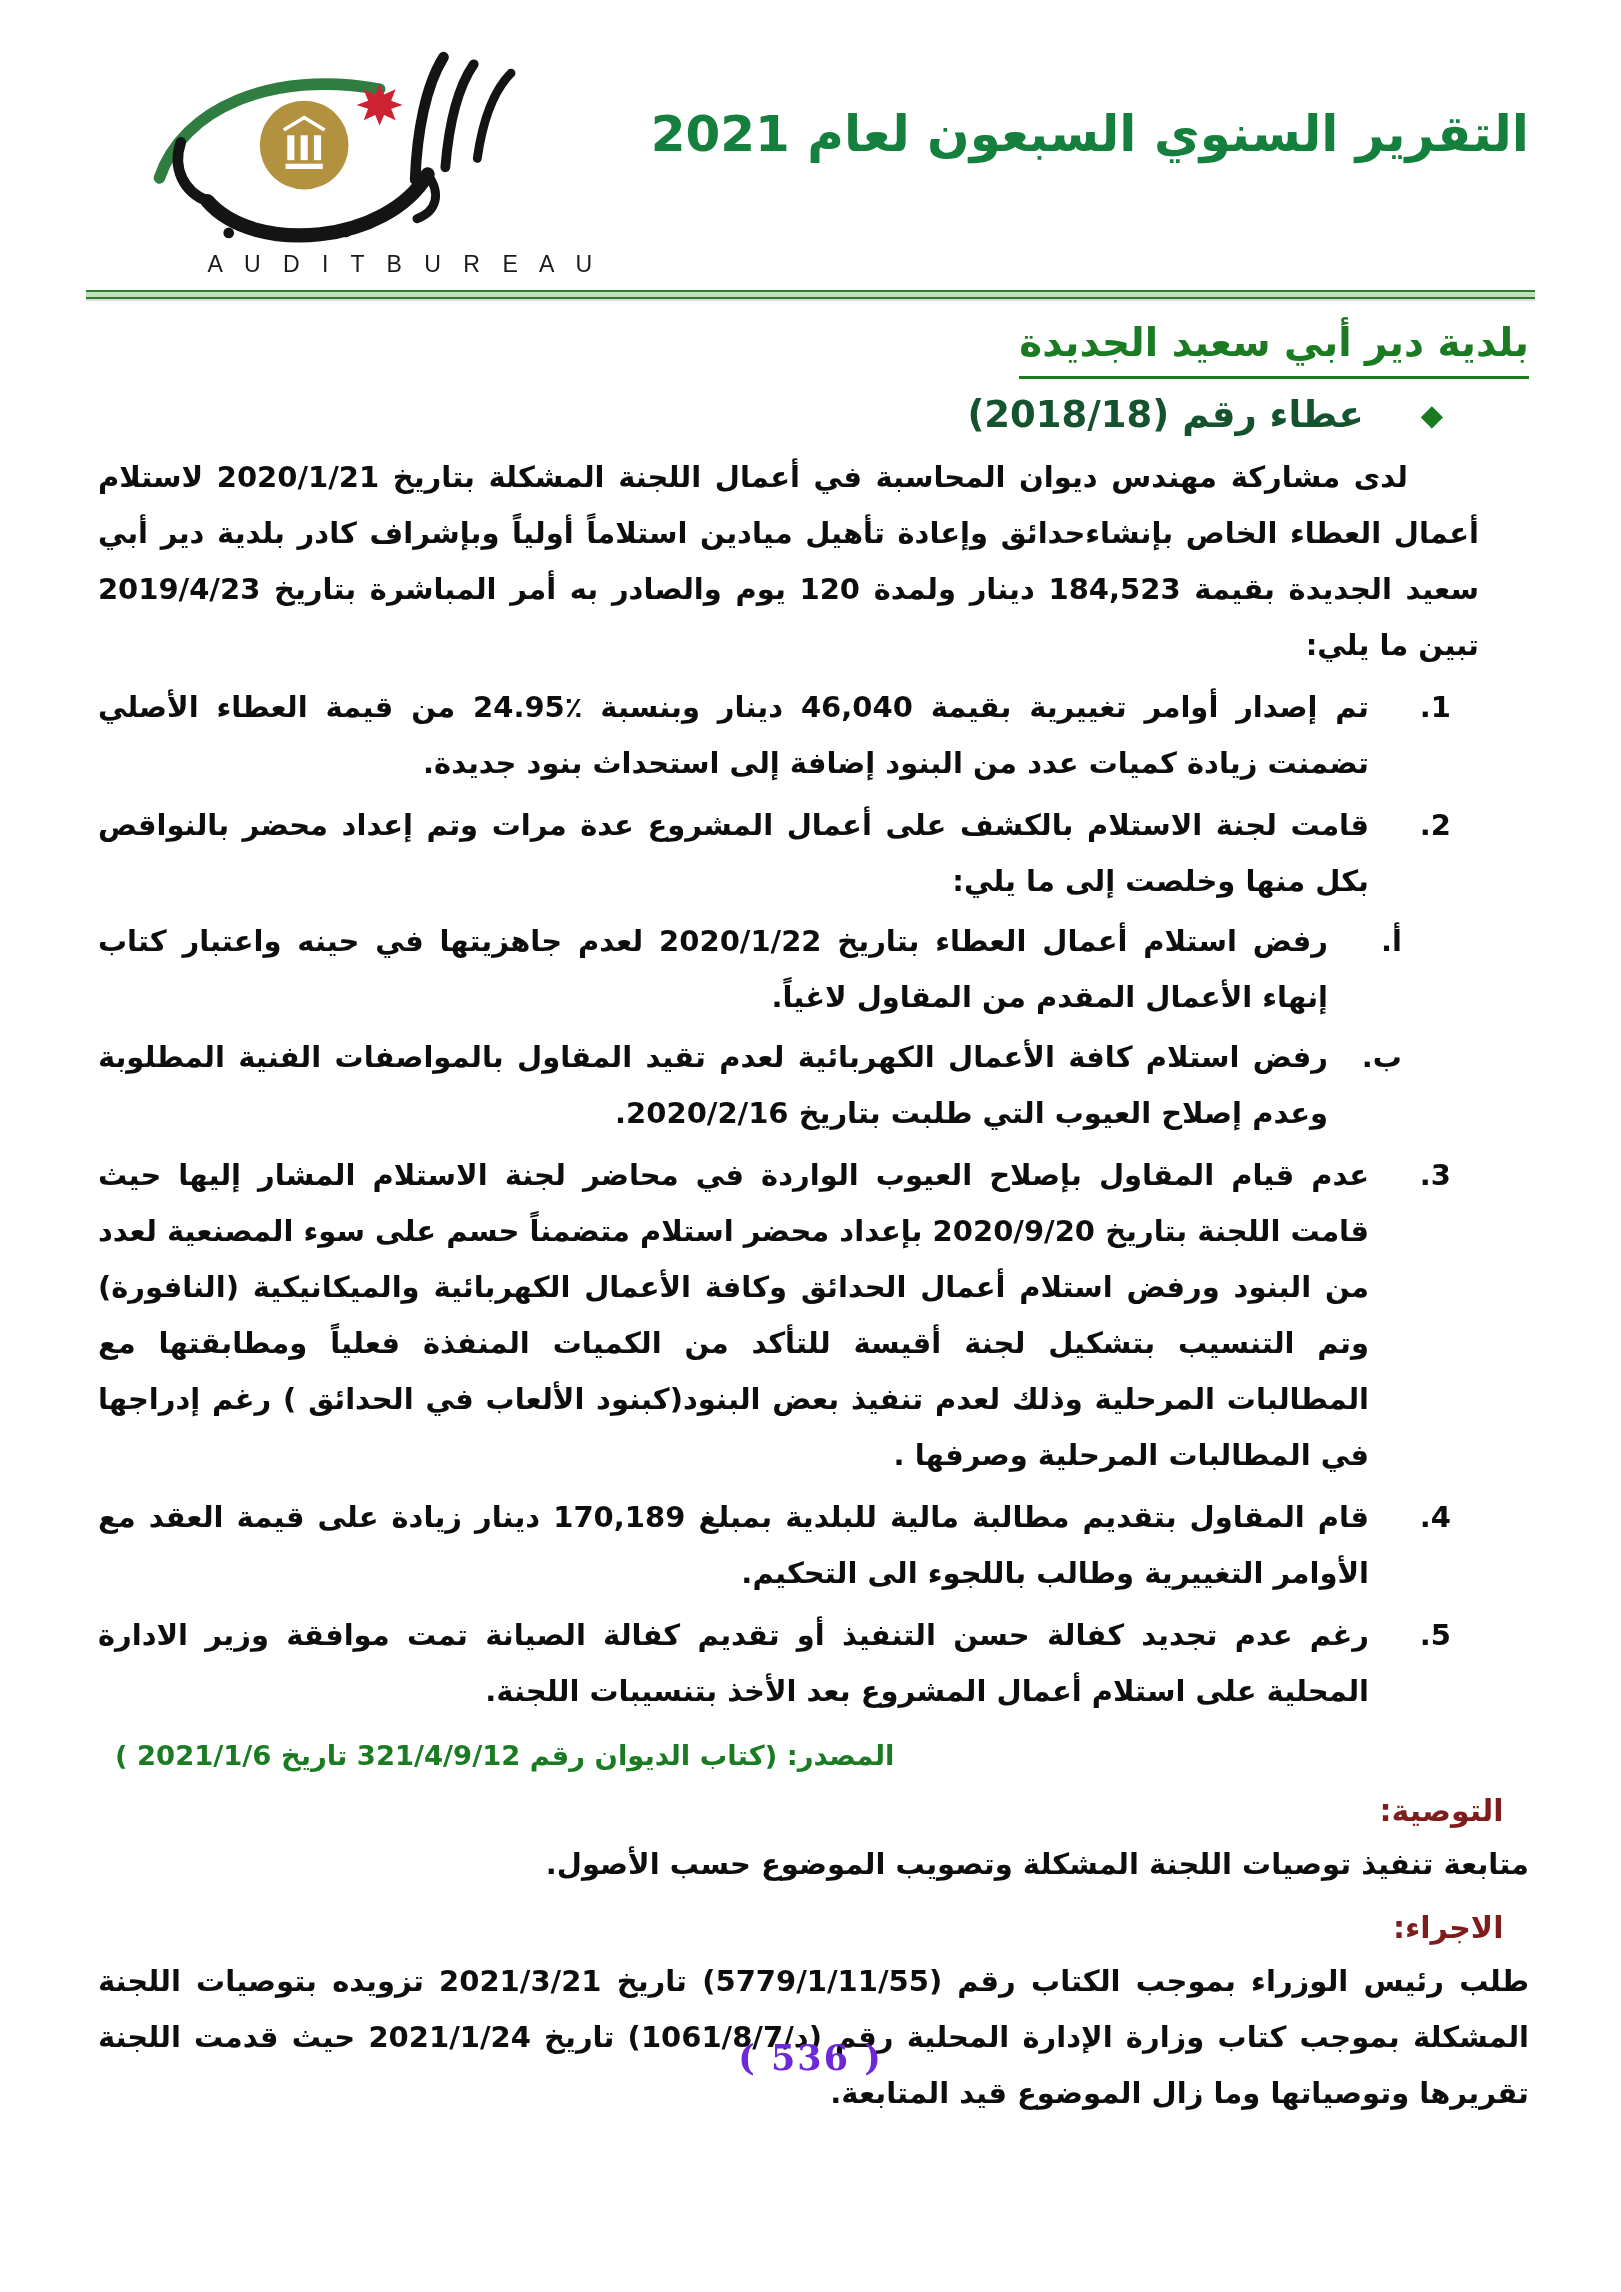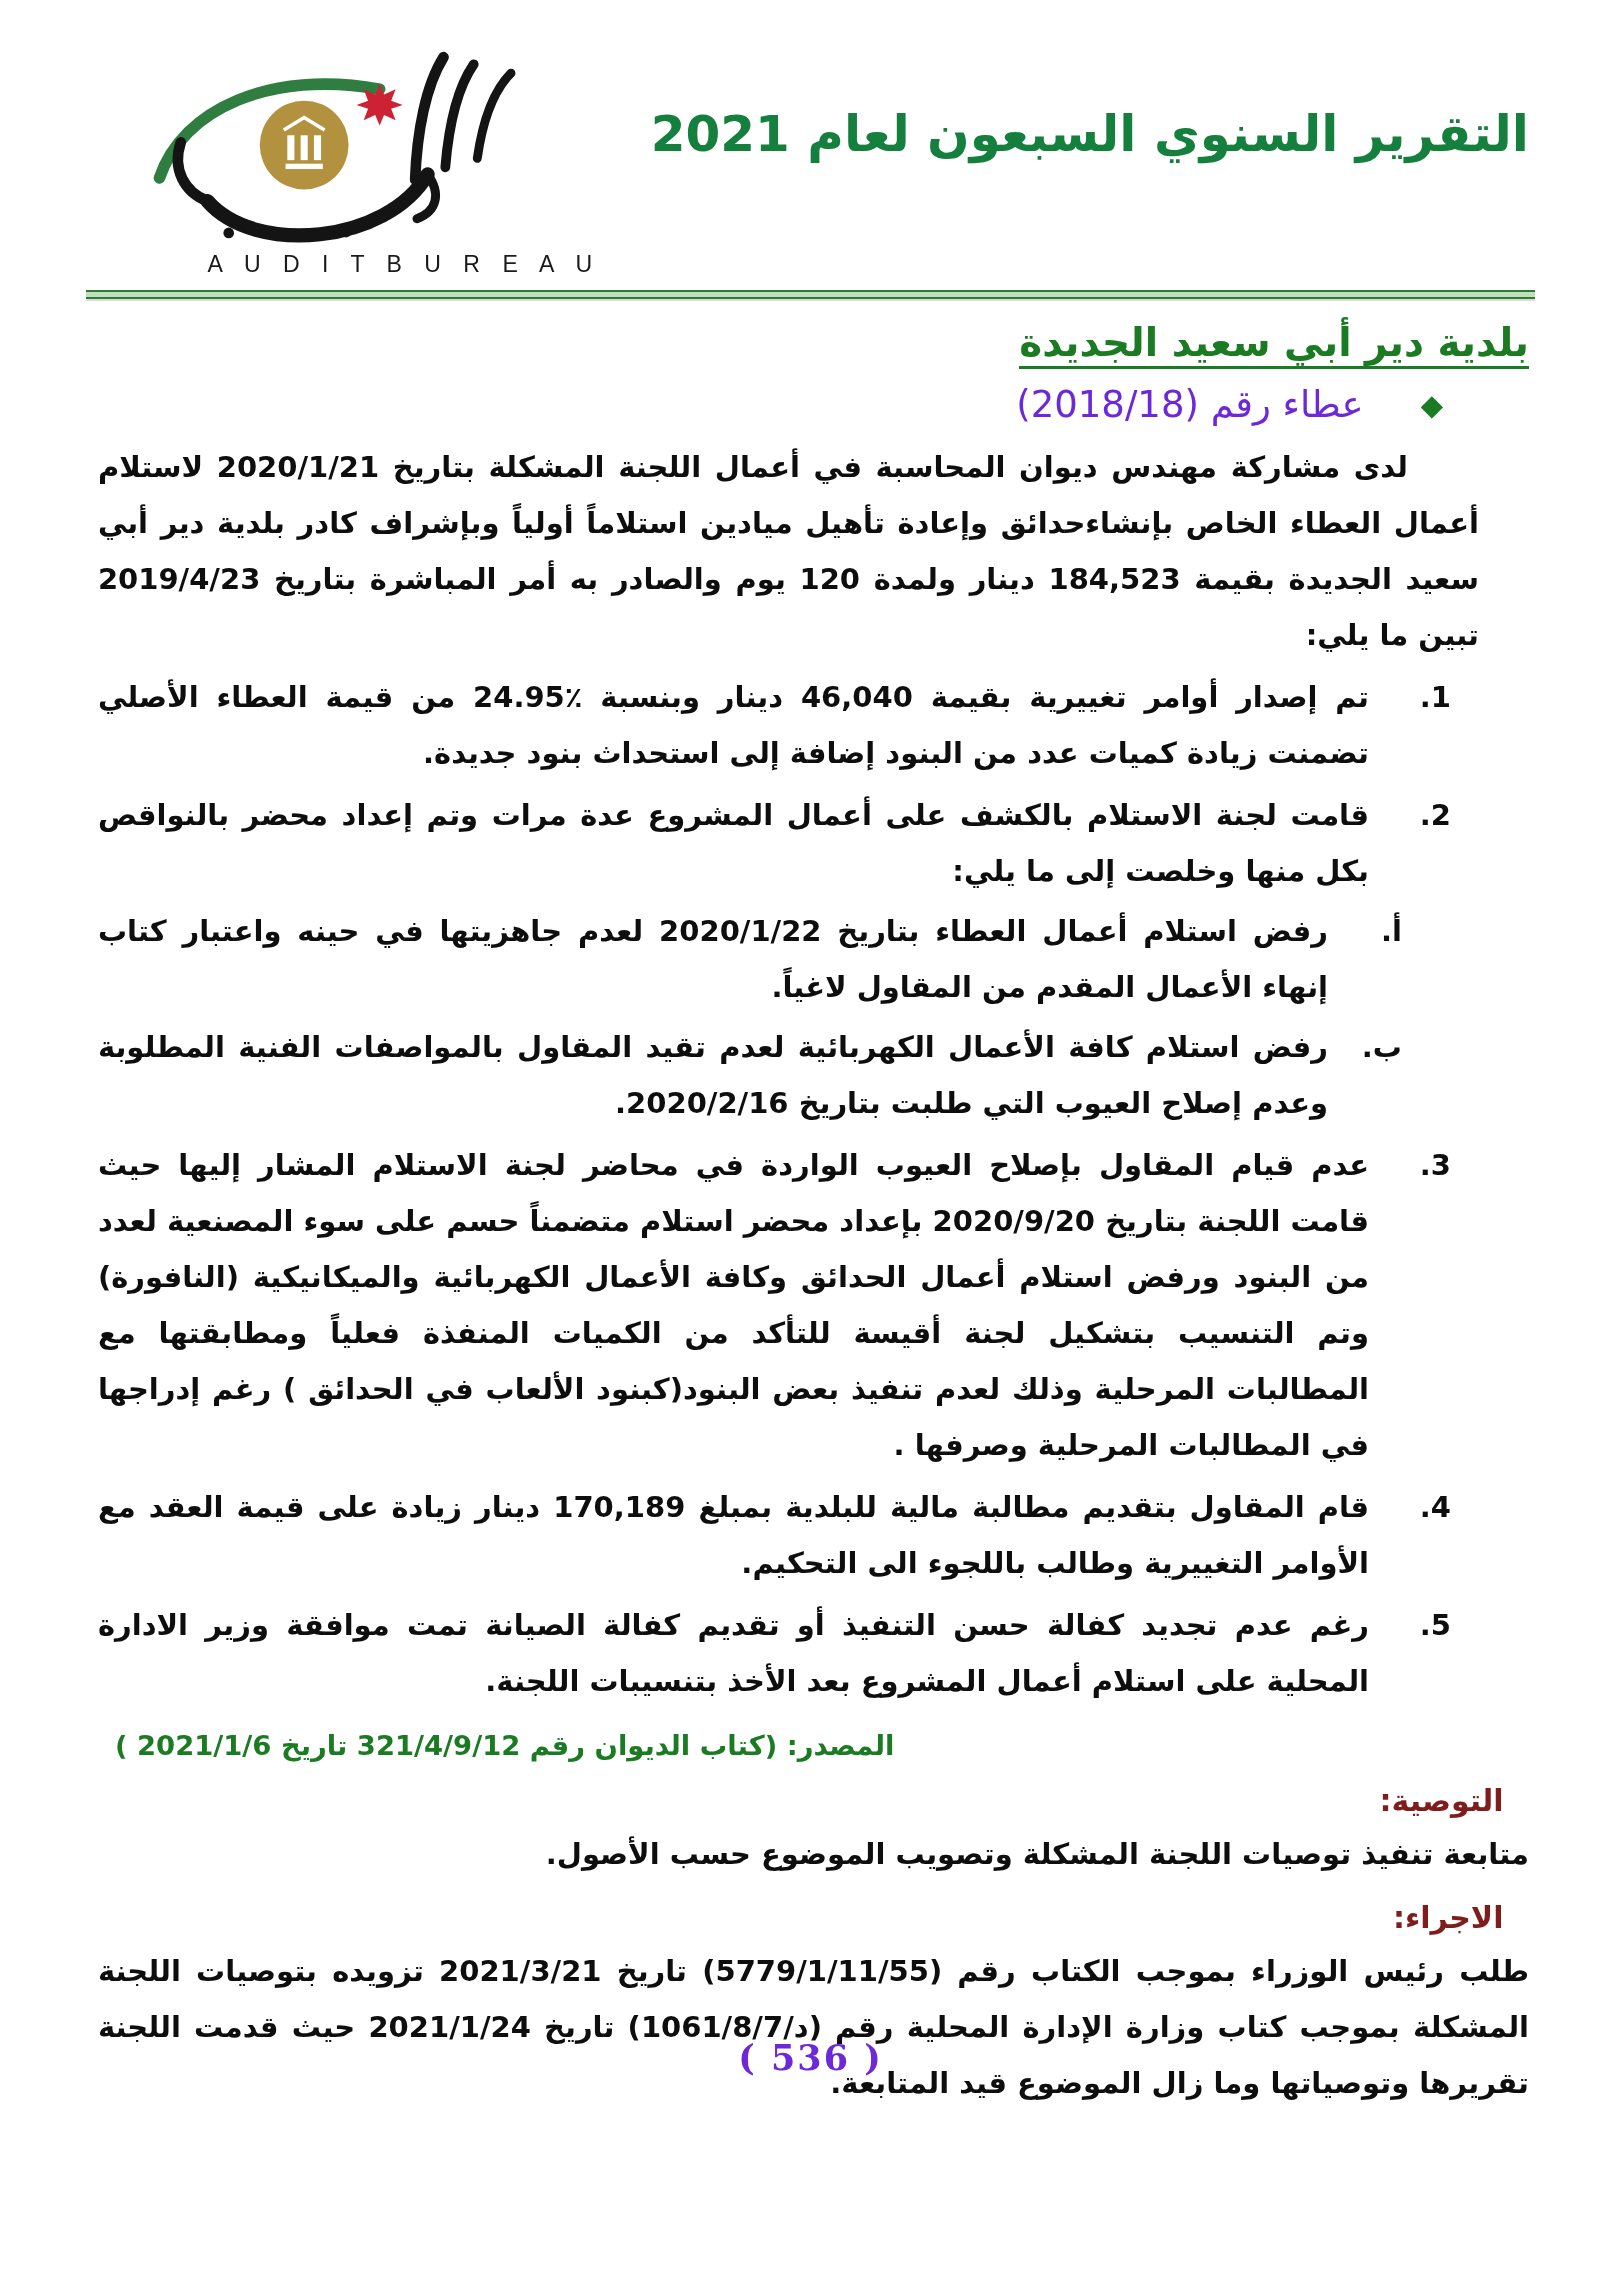--- a/index.html
+++ b/index.html
@@ -23,27 +23,27 @@
     margin-top:9.8px; height:8.8px; width:1449px; margin-left:-5.9px;
     background:linear-gradient(to bottom,#2e7d33 0 24%,#bfe0bb 24% 76%,#2e7d33 76% 100%);
     box-shadow:0 2px 0 rgba(120,120,120,.25);
   }
 
   
   .doc{ direction:rtl; }
   .muni-heading-row{ margin-top:21.6px; text-align:right; }
   .muni-heading{
     display:inline-block; color:#1b7b22; font-size:39px; font-weight:bold;
-    border-bottom:3.9px solid #1b7b22; padding-bottom:1px; line-height:1.15;
+    border-bottom:3.9px solid #1b7b22; padding-bottom:11px; line-height:1.15;
   }
   .bullet-row{
     margin-top:13.7px; margin-right:86px; display:flex; align-items:center; gap:57px;
   }
   .diamond{ color:#1b7b22; font-size:29px; line-height:29px; flex:0 0 auto; }
-  .tender{ color:#6d28d9; font-size:37px; font-weight:normal; line-height:1.2; }
+  .tender{ color:#14532d; font-size:37px; font-weight:bold; line-height:1.2; }
 
   .body-text{ font-size:29px; font-weight:bold; line-height:56px; }
   .intro{
     margin-top:11.8px; margin-right:50px; margin-left:5.9px;
     text-align:justify; text-align-last:right; text-indent:71px;
   }
   .finding{ display:flex; margin-right:78px; margin-top:5.9px; }
   .f-marker{ flex:0 0 82px; text-align:right; direction:rtl; }
   .f-text{ flex:1; text-align:justify; text-align-last:right; margin-left:5.9px;}
   .sub-finding{ display:flex; margin-right:127px; margin-top:3.9px; }

